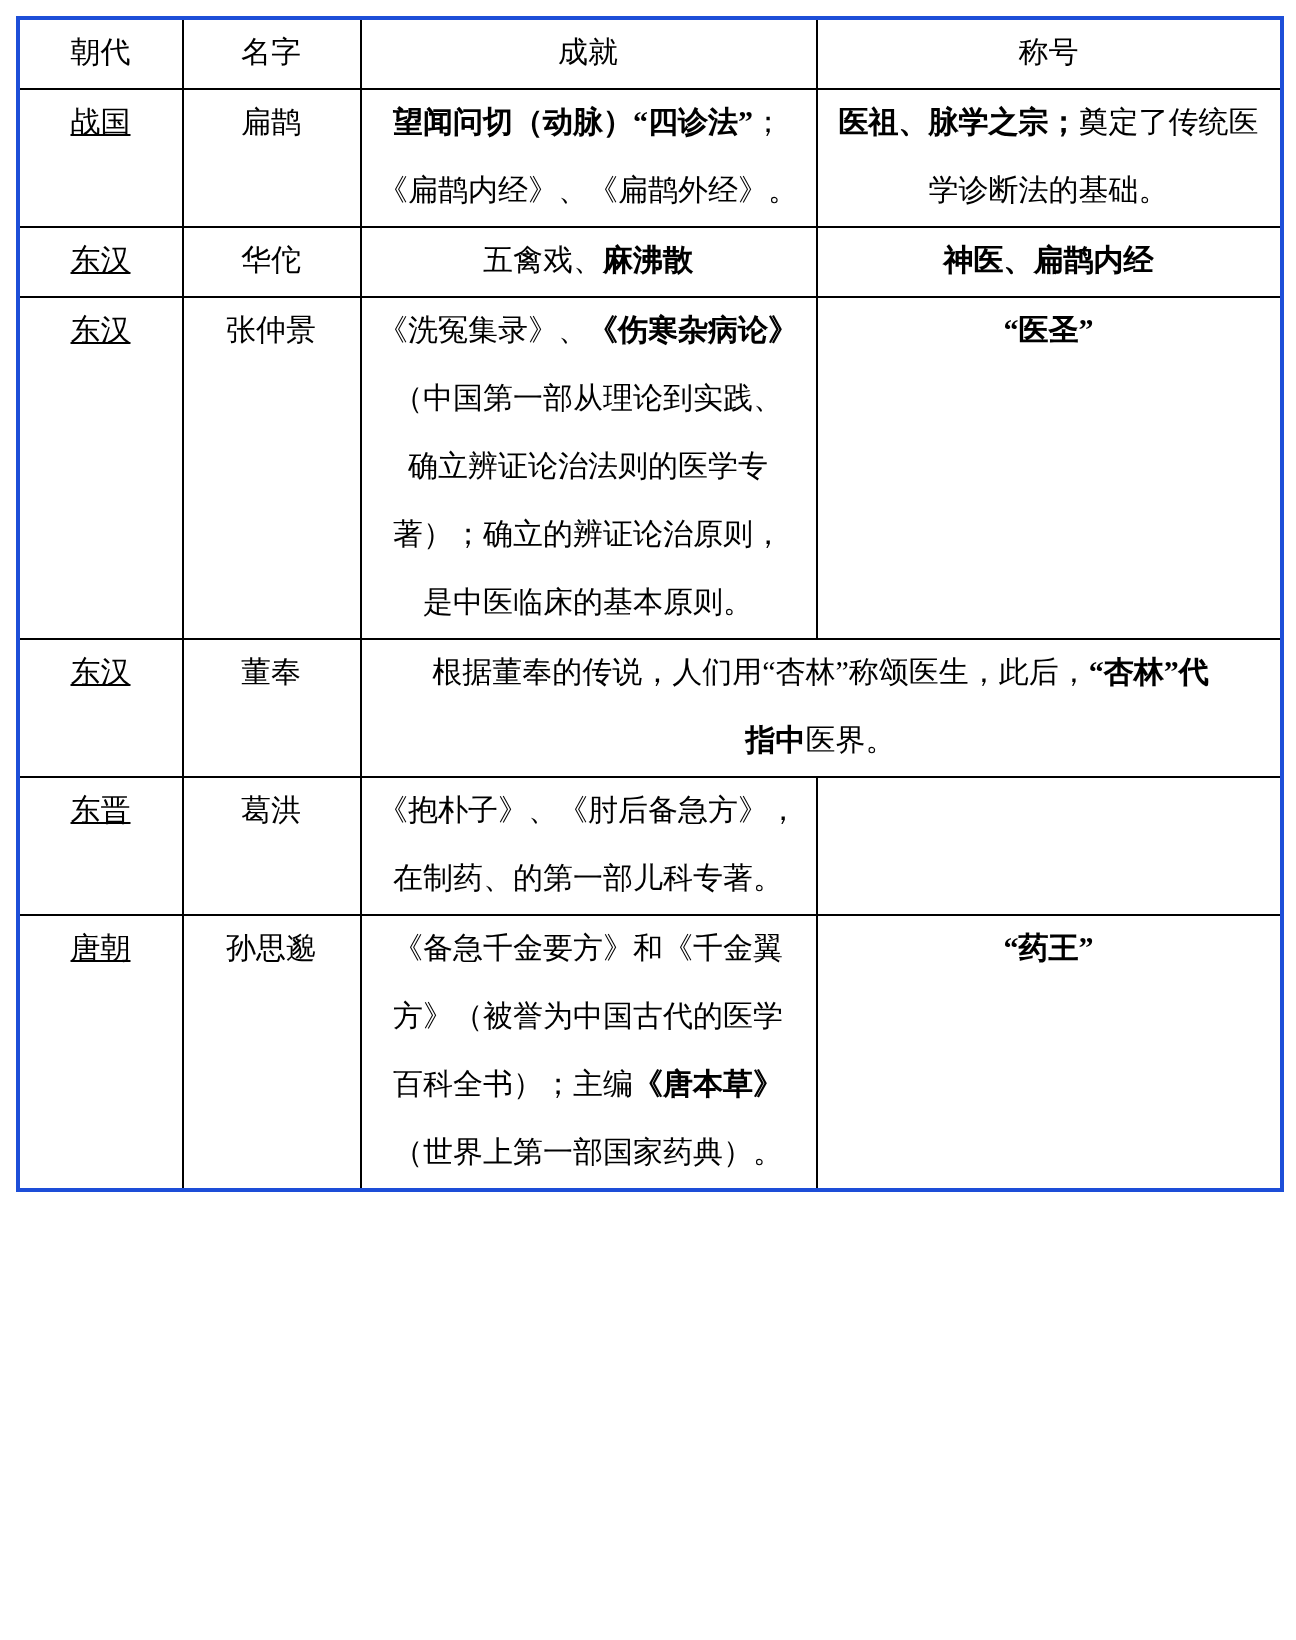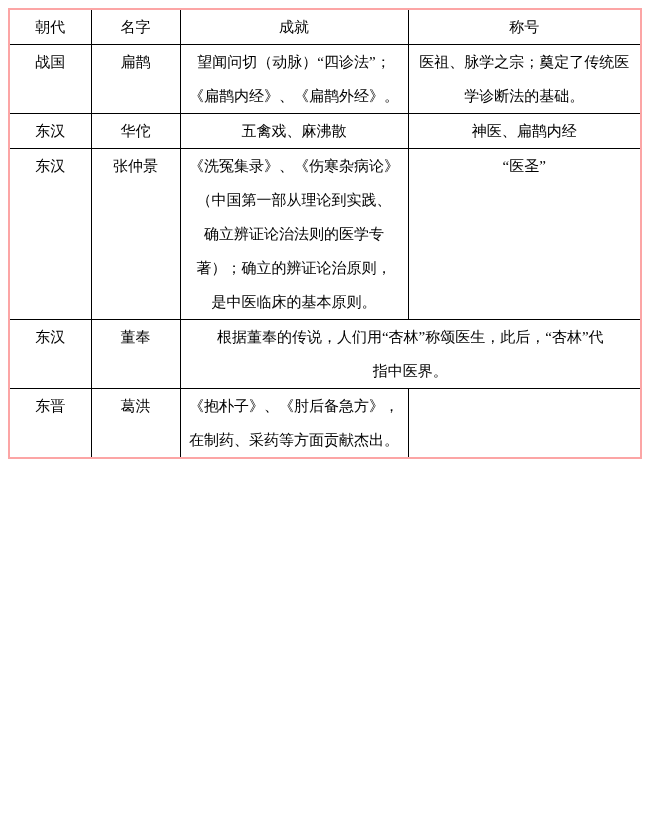--- a/index.html
+++ b/index.html
@@ -9,42 +9,43 @@
     width: 648px;
     height: 820px;
     color: #000000;
     font-family: "Liberation Serif", "DejaVu Serif", serif;
   }
   table.doc-table {
     border-collapse: collapse;
     margin: 8px;
     width: 632px;
     table-layout: fixed;
-    border: 2px solid #fca5a5;
+    border: 2px solid #1d4ed8;
   }
   .doc-table th, .doc-table td {
     border: 1px solid #000000;
     text-align: center;
     vertical-align: top;
     font-size: 15px;
     line-height: 34px;
     padding: 0 1px;
     font-weight: normal;
     white-space: pre-wrap;
     word-break: break-all;
     overflow: hidden;
   }
   .doc-table th {
     height: 34px;
   }
   .dyn-cell {
     font-weight: bold;
+    text-decoration: underline;
   }
   .seg-b {
-    font-weight: normal;
+    font-weight: bold;
   }
 </style>
 </head>
 <body>
 
 <table class="doc-table">
   <colgroup>
     <col style="width:82px">
     <col style="width:89px">
     <col style="width:228px">
@@ -89,21 +90,30 @@
       <td class="dyn-cell">东汉</td>
       <td>董奉</td>
       <td colspan="2"><span>根据董奉的传说，人们用“杏林”称颂医生，此后，</span><span class="seg-b">“杏林”代
 指中</span><span>医界。</span></td>
     </tr>
 
     <tr>
       <td class="dyn-cell">东晋</td>
       <td>葛洪</td>
       <td><span>《抱朴子》、《肘后备急方》，
-在制药、采药等方面贡献杰出。</span></td>
+在制药、的第一部儿科专著。</span></td>
       <td></td>
     </tr>
 
+    <tr>
+      <td class="dyn-cell">唐朝</td>
+      <td>孙思邈</td>
+      <td><span>《备急千金要方》和《千金翼
+方》（被誉为中国古代的医学
+百科全书）；主编</span><span class="seg-b">《唐本草》</span><span>
+（世界上第一部国家药典）。</span></td>
+      <td><span class="seg-b">“药王”</span></td>
+    </tr>
 
 
 
   </tbody>
 </table>
 
 </body></html>

